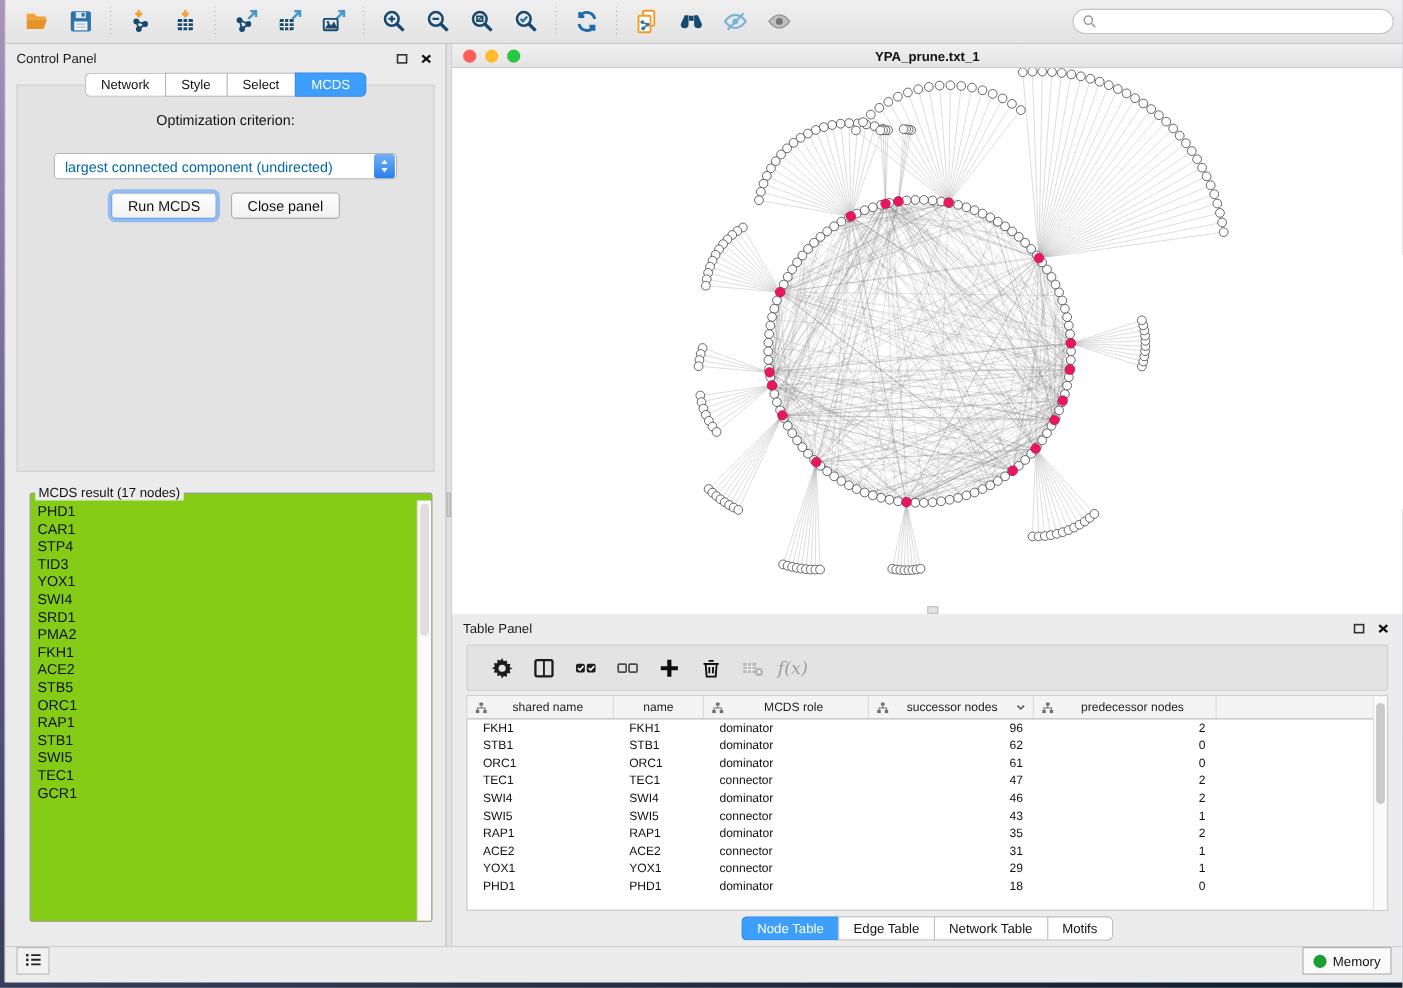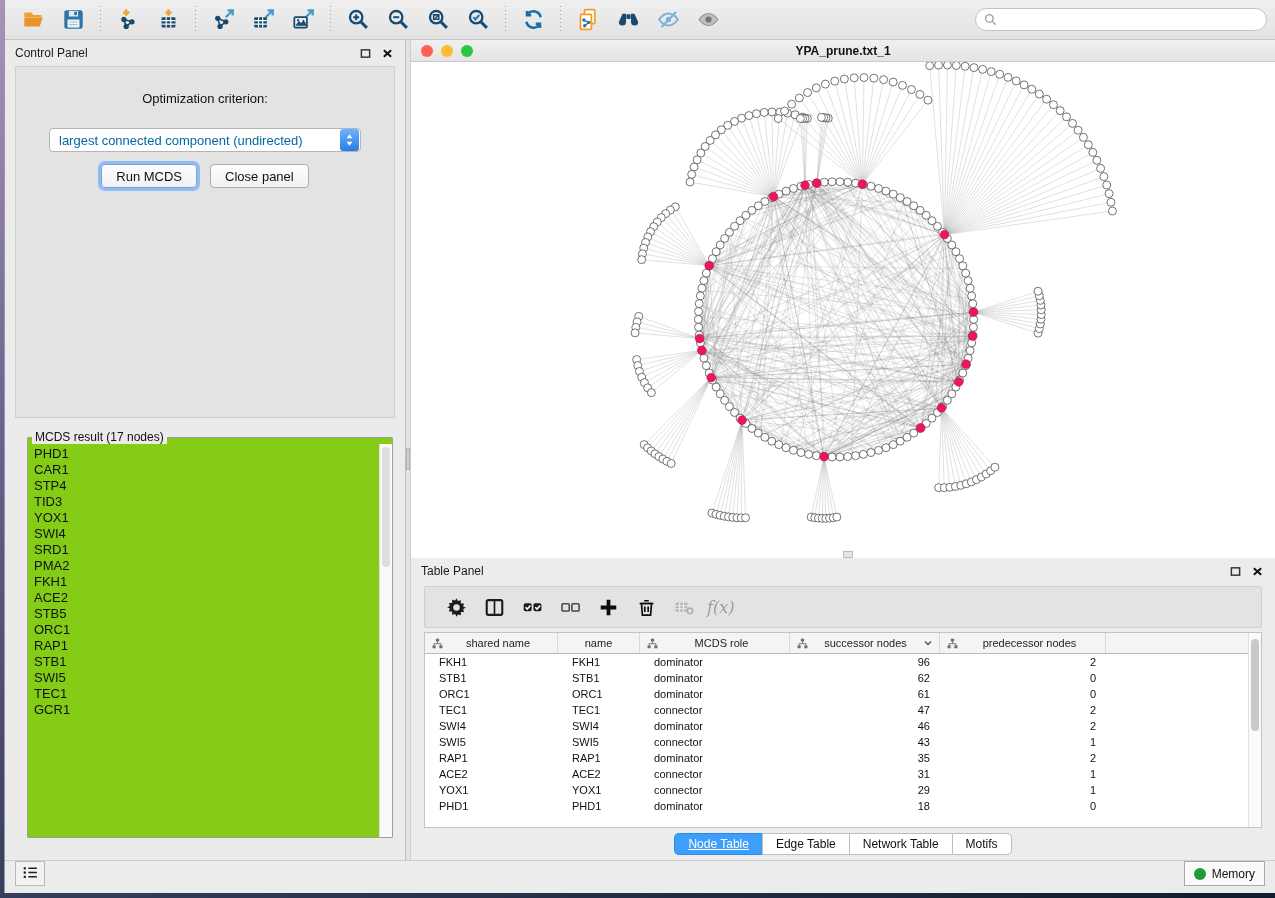--- a/index.html
+++ b/index.html
@@ -114,21 +114,21 @@
   .grid-row { display:flex; height:16px; align-items:center; }
   .gc { font-size:11px; color:#111; padding:0 4px; white-space:nowrap; }
   .gc.txt { padding-left:14px; }
   .gc.num { text-align:right; padding-right:10px; }
 
   .tp-tabs { height:32px; display:flex; align-items:center; justify-content:center; flex:0 0 auto; }
   .tp-seg { height:22px; padding:0 13px; background:#fff; border:1px solid #bdbdbd; border-right-width:0;
     font-size:12px; display:flex; align-items:center; cursor:pointer; color:#111; }
   .tp-seg:first-child { border-radius:5px 0 0 5px; }
   .tp-seg:last-child { border-radius:0 5px 5px 0; border-right-width:1px; }
-  .tp-seg.active { background:#3d9ffb; border-color:#2f8ae6; color:#fff;text-decoration:underline; }
+  .tp-seg.active { background:#3d9ffb; border-color:#2f8ae6; color:#fff; }
 
   
   .statusbar { height:33px; background:#ececec; border-top:1px solid #cdcdcd;
     display:flex; align-items:flex-start; padding:0 10px; flex:0 0 auto; }
   .status-list-btn { width:30px; height:25px; background:#f2f2f2; border:1px solid #b9b9b9;
     display:flex; align-items:center; justify-content:center; cursor:pointer; }
   .status-list-btn svg { width:17px; height:17px; }
   .memory-btn { margin-left:auto; height:25px; padding:0 9px; background:#fafafa;
     border:1px solid #a9a9a9; display:flex; align-items:center; gap:6px; font-size:12px; color:#111; cursor:pointer; }
   .memory-dot { width:12px; height:12px; border-radius:50%; }
@@ -329,20 +329,26 @@
             <svg viewBox="0 0 12 12">
               <rect x="1.5" y="2" width="9" height="8" fill="none" stroke="#333" stroke-width="1.6"></rect>
             </svg>
           </button>
         <button class="mini-btn">
             <svg viewBox="0 0 12 12">
               <path d="M2 2.5l8 7M10 2.5l-8 7" stroke="#111" stroke-width="2.2"></path>
             </svg>
           </button>
       </div>
+      <div class="seg-tabs" id="cp-tabs">
+          <div class="seg">Network</div>
+          <div class="seg">Style</div>
+          <div class="seg">Select</div>
+          <div class="seg active">MCDS</div>
+        </div>
       <div class="cp-inner">
         <div class="opt-label">Optimization criterion:</div>
         <div class="mac-select">
           <span class="val">largest connected component (undirected)</span>
           <span class="stepper">
               <svg viewBox="0 0 10 16">
                 <path d="M5 1.5l3.2 4.5H1.8z" fill="#fff"></path>
                 <path d="M5 14.5L1.8 10h6.4z" fill="#fff"></path>
               </svg>
             </span>

